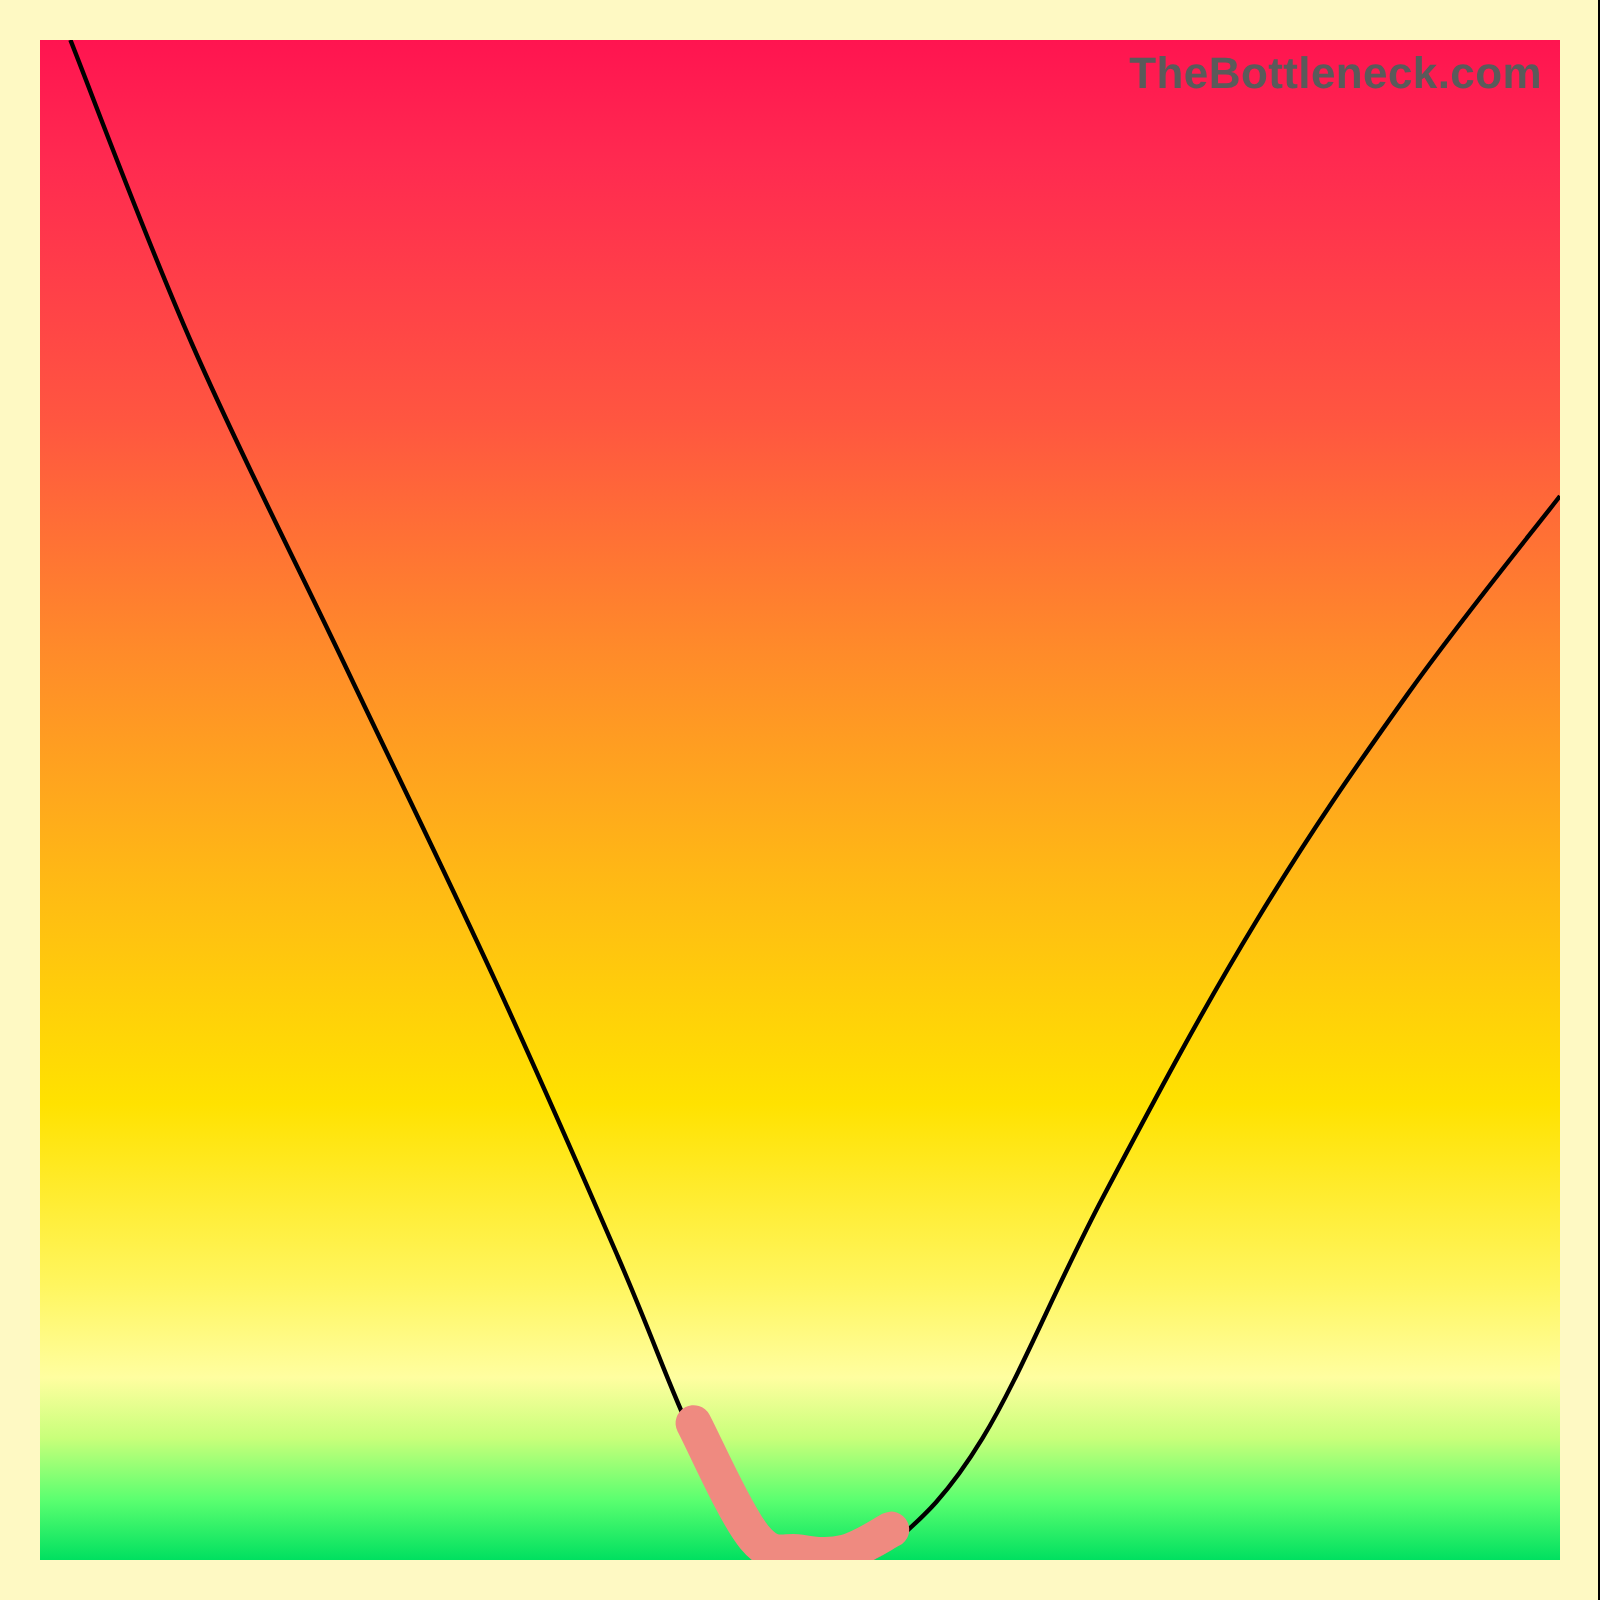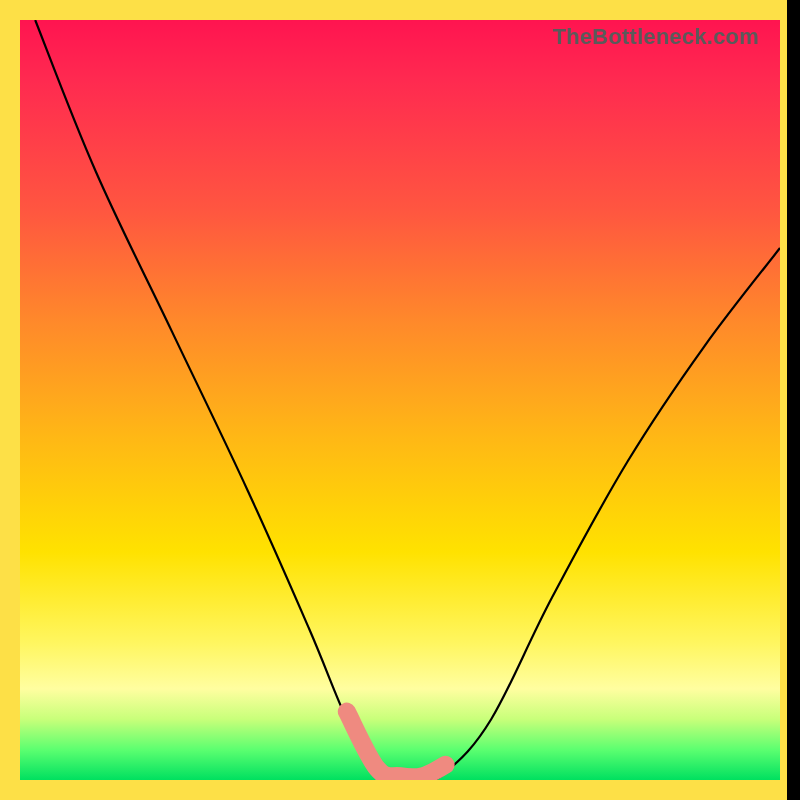--- a/index.html
+++ b/index.html
@@ -9,21 +9,22 @@
     height: 800px;
     background: #000;
     overflow: hidden;
   }
   .frame {
     position: absolute;
     top: 0;
     left: 0;
     width: 787px;
     height: 800px;
-    background: #fde047;
+    background: #fef9c3;
+    padding-left: 12px;
   }
   .plot-area {
     position: absolute;
     top: 20px;
     left: 20px;
     width: 760px;
     height: 760px;
     background: linear-gradient(to bottom,
       #ff1450 0%,
       #ff2a50 8%,

